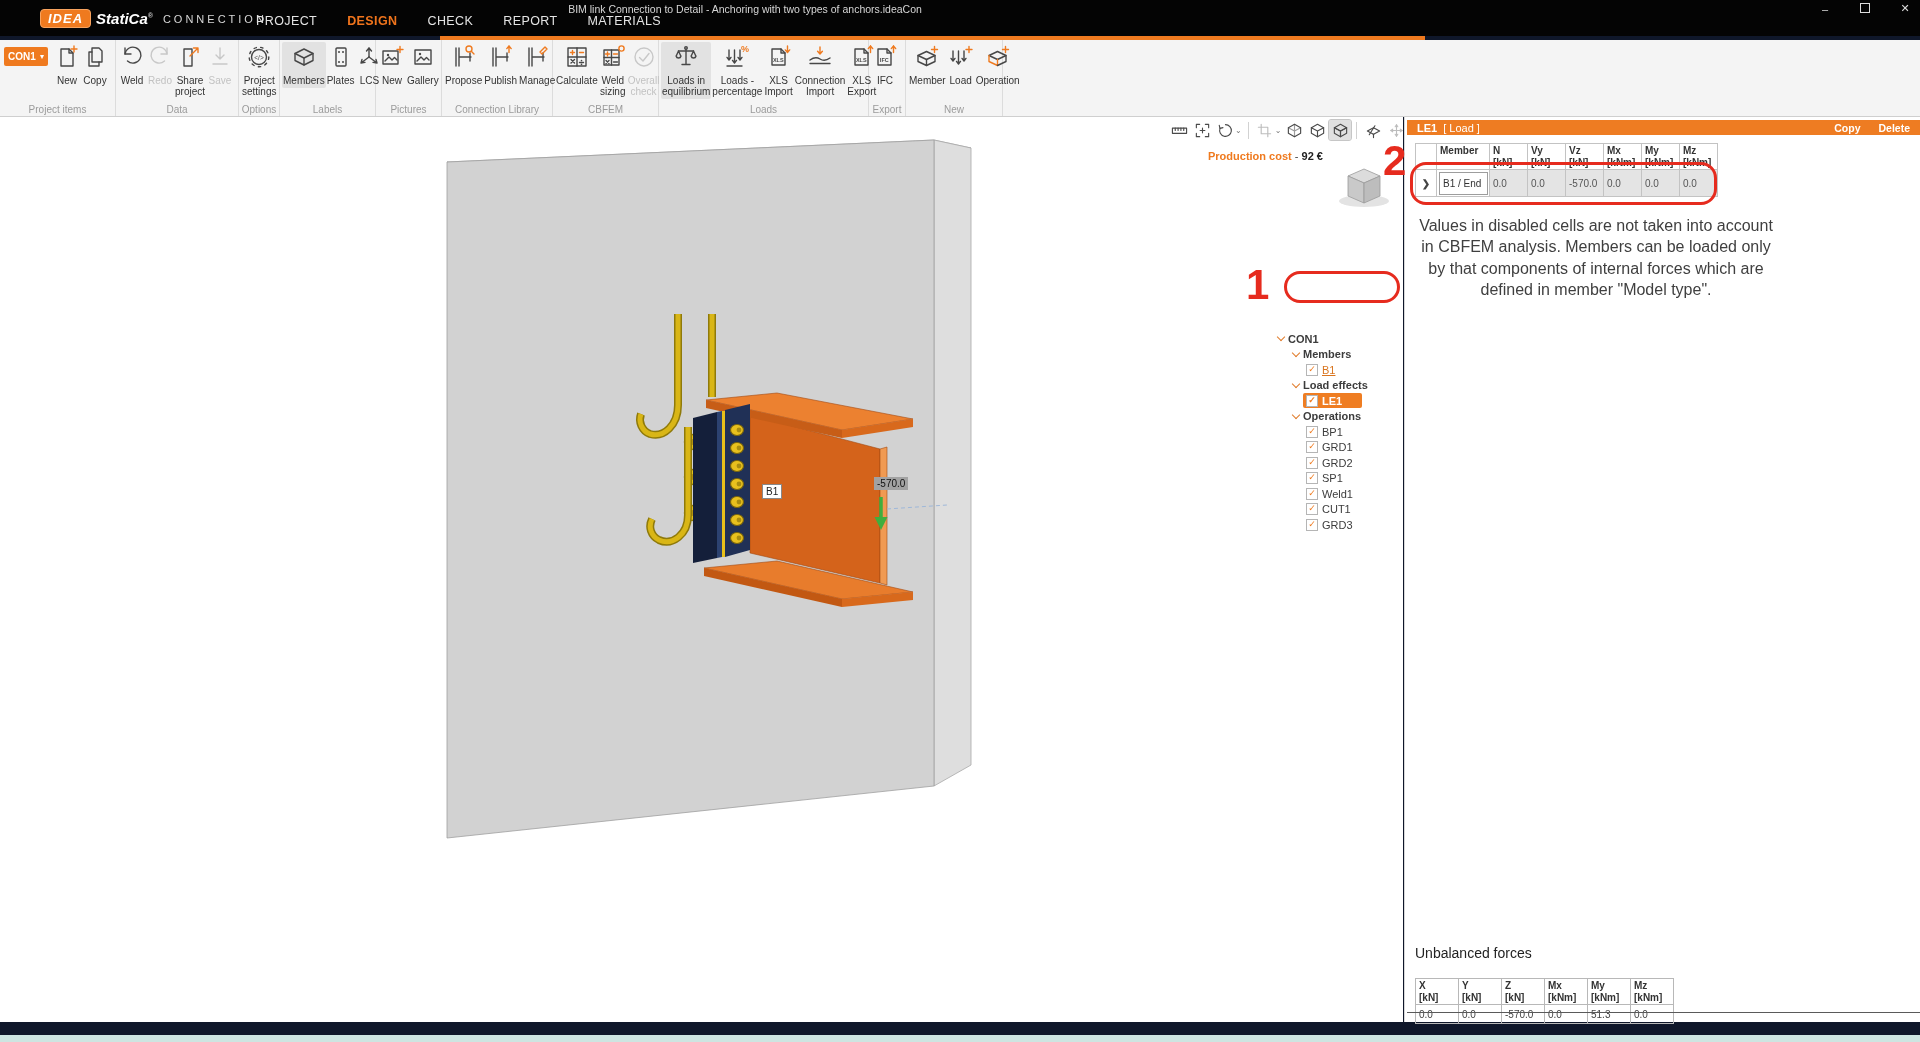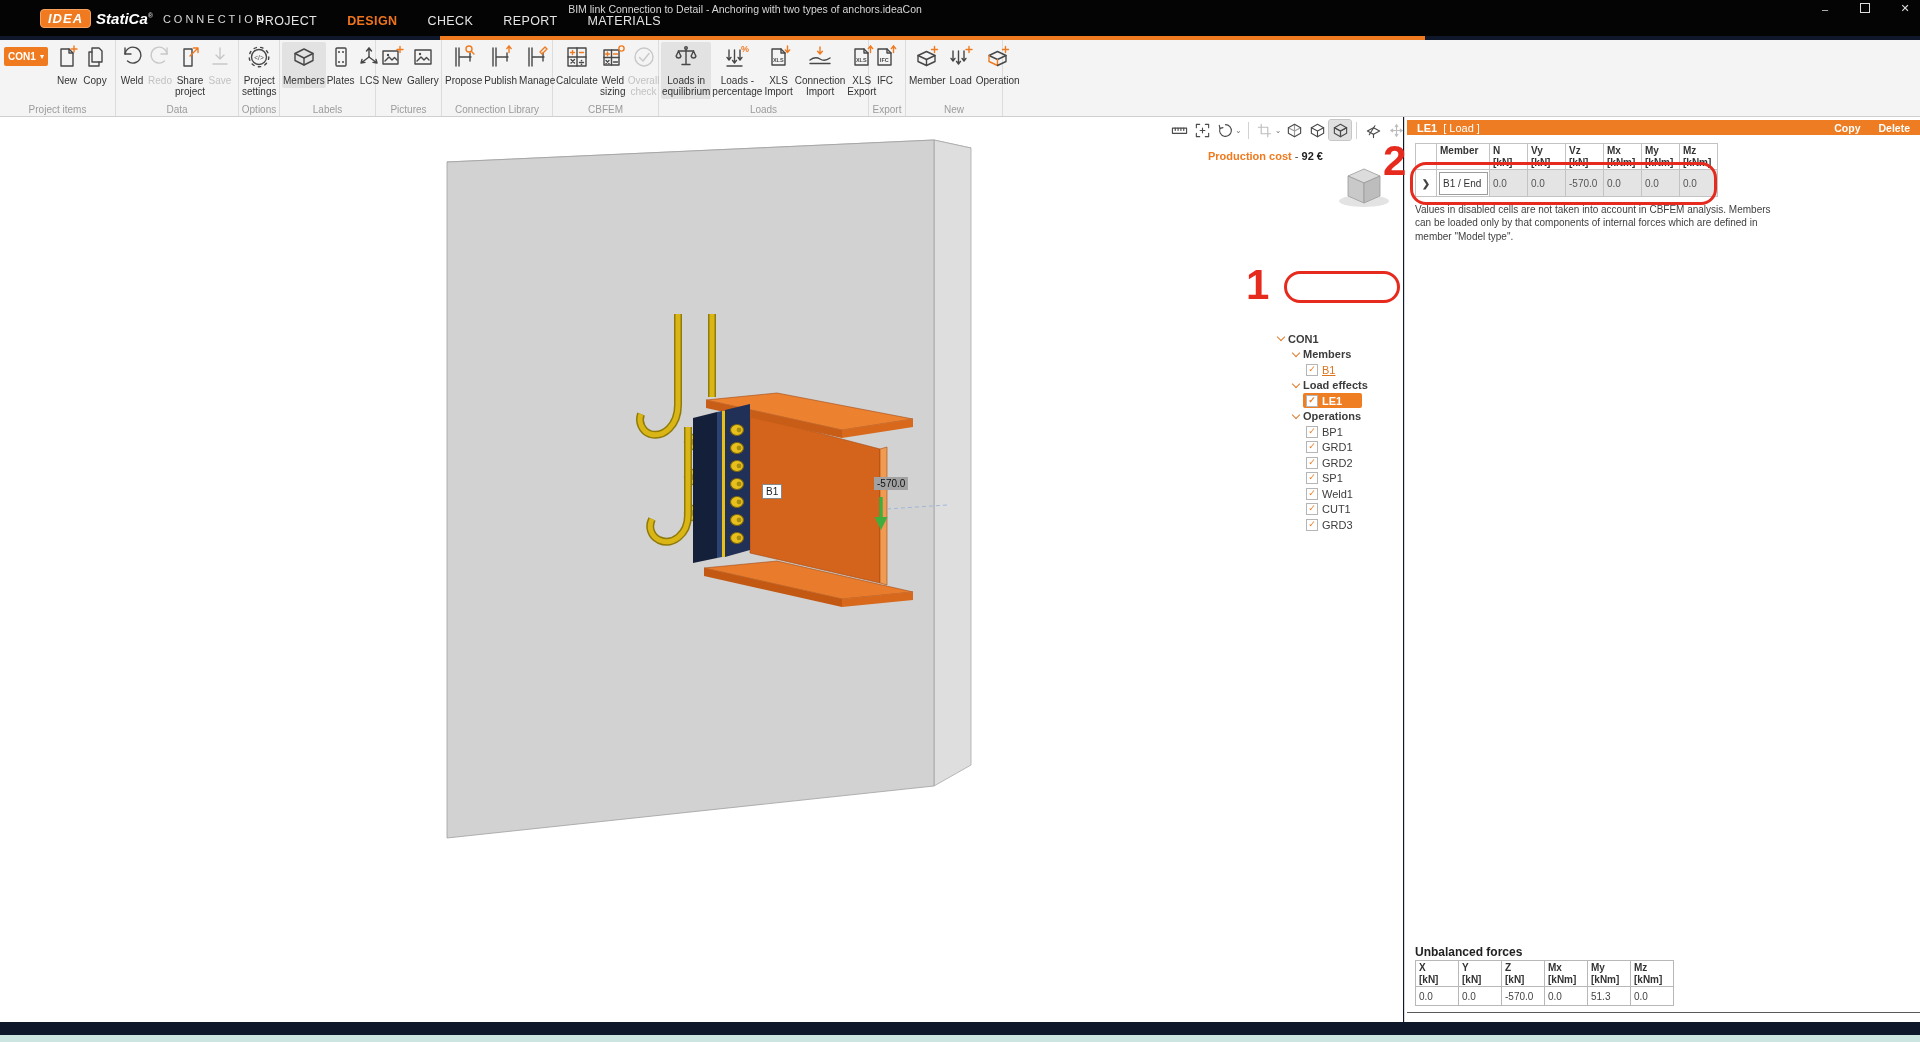--- a/index.html
+++ b/index.html
@@ -89,23 +89,23 @@
   .phead .spacer{flex:1;}
   .phead .pact{font-weight:bold;font-size:10.5px;margin-left:12px;}
   table{border-collapse:collapse;}
   .ltable{position:absolute;left:10px;top:26px;font-size:10px;color:#333;}
   .ltable th,.ltable td{border:1px solid #c3c3c3;padding:1px 3px;text-align:left;vertical-align:top;}
   .ltable th{font-weight:bold;line-height:1.15;background:#fff;height:22px;}
   .ltable td{height:24px;vertical-align:middle;}
   .ltable td.exp{width:14px;text-align:center;color:#444;font-weight:bold;}
   .ltable td.mem{width:40px;background:#fff;outline:1px solid #9d9d9d;outline-offset:-3px;padding:1px 6px;}
   .ltable td.val{width:31px;background:#e4e4e4;color:#555;}
-  .note{position:absolute;left:10px;top:86px;width:362px;font-size:10px;color:#3f3f3f;line-height:1.33;}
+  .note{position:absolute;left:10px;top:98px;width:362px;font-size:16px;color:#3f3f3f;line-height:1.33;text-align:center;}
   .unb{position:absolute;left:10px;top:828px;}
-  .unb-title{font-size:12px;font-weight:bold;color:#222;margin-bottom:1px;}
+  .unb-title{font-size:14px;font-weight:normal;color:#222;margin-bottom:17px;}
   .unb table{font-size:10px;color:#333;}
   .unb th,.unb td{border:1px solid #b8b8b8;padding:1px 3px;text-align:left;width:36px;}
   .unb th{font-weight:bold;line-height:1.15;height:22px;vertical-align:top;}
   .unb td{height:16px;color:#444;}
   .panel-divider{position:absolute;left:2px;right:0;top:895px;border-top:1px solid #5a5a5a;}
   
   .ann-num{position:absolute;font-size:42px;font-weight:bold;color:#e62b1e;line-height:1;z-index:30;}
   .ann-oval{position:absolute;border:3.5px solid #e62b1e;border-radius:16px;z-index:30;}
   .num1{left:1246px;top:264px;}
   .oval1{left:1284px;top:271px;width:110px;height:26px;}

